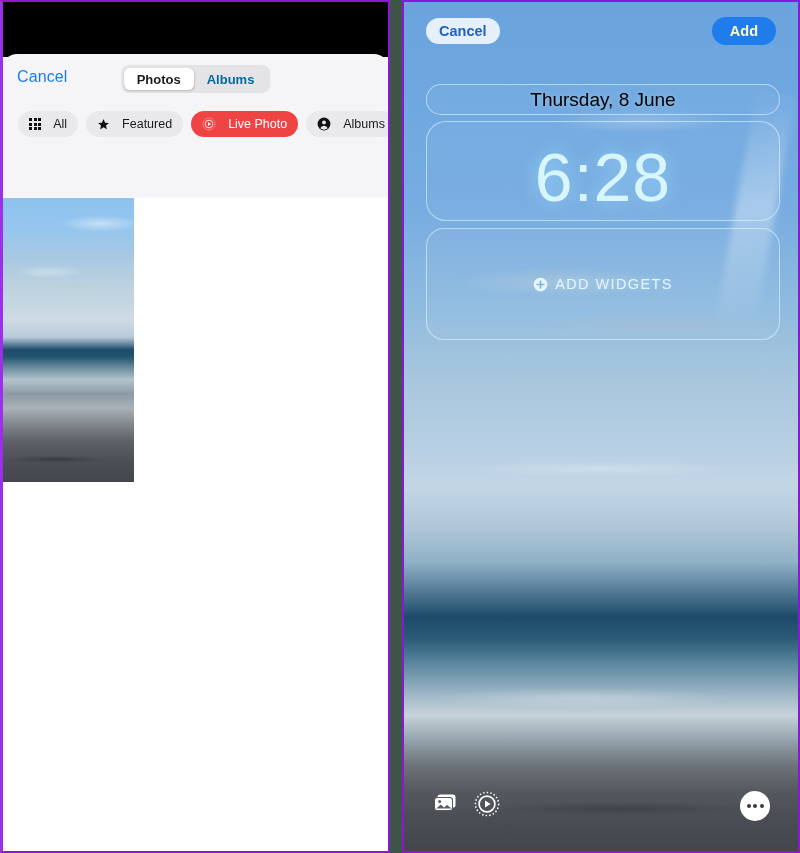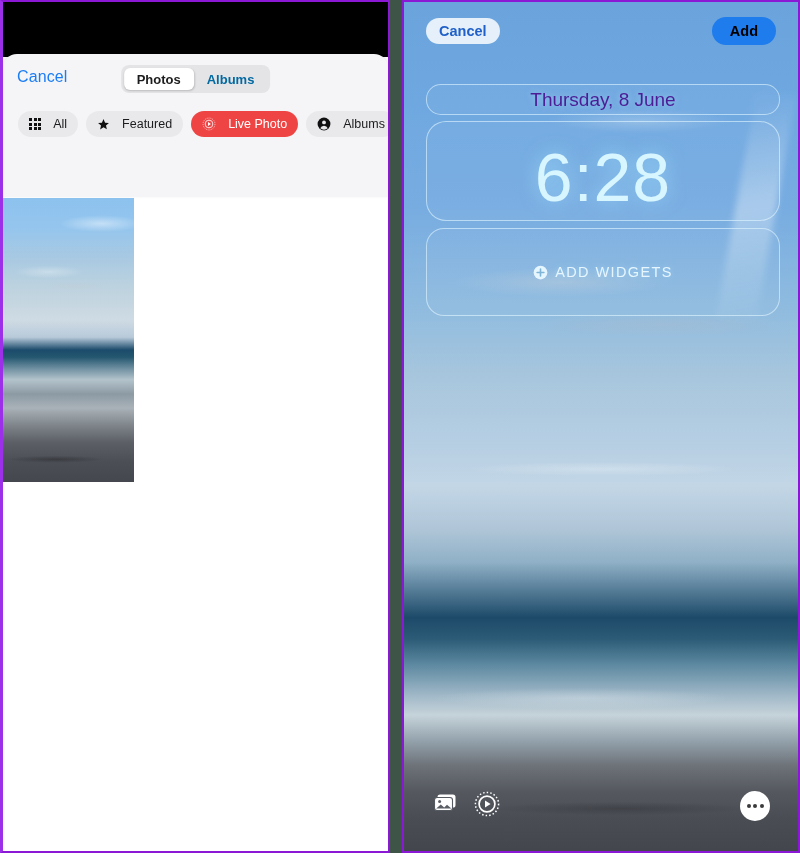--- a/index.html
+++ b/index.html
@@ -220,21 +220,21 @@
     color: #2060c8;
     font-size: 14.5px;
     font-weight: bold;
     padding: 6px 13px;
     border-radius: 16px;
     border: none;
     line-height: 1;
   }
   .btn-add {
     background: #1f7ced;
-    color: #000000;
+    color: #fef9c3;
     font-size: 14.5px;
     font-weight: bold;
     padding: 7px 18px;
     border-radius: 16px;
     border: none;
     line-height: 1;
   }
 
   .capsule {
     position: absolute;
@@ -242,35 +242,35 @@
     width: 354px;
     border: 1.6px solid rgba(225,245,255,0.62);
     border-radius: 15px;
     background: rgba(255,255,255,0.035);
     display: flex;
     align-items: center;
     justify-content: center;
   }
   .cap-date { top: 82px; height: 31px; }
   .cap-date span {
-    color: #4c1d95;
+    color: #000000;
     font-size: 19px;
     text-shadow: 0 0 6px rgba(180,230,255,0.55);
   }
   .cap-clock { top: 119px; height: 100px; border-radius: 20px; }
   .cap-clock span {
     color: #d8f6ff;
     font-size: 68px;
     font-weight: 300;
     letter-spacing: 1px;
     text-shadow: 0 0 18px rgba(160,225,255,0.75);
     line-height: 1;
     margin-top: 12px;
   }
-  .cap-widgets { top: 226px; height: 88px; border-radius: 18px; }
+  .cap-widgets { top: 226px; height: 112px; border-radius: 18px; }
   .widgets-label {
     display: flex; align-items: center; gap: 7px;
     color: #e6f6ff;
     font-size: 14.5px;
     letter-spacing: 1.4px;
     text-shadow: 0 0 6px rgba(170,225,255,0.6);
   }
 
   .lock-bottom {
     position: absolute;

